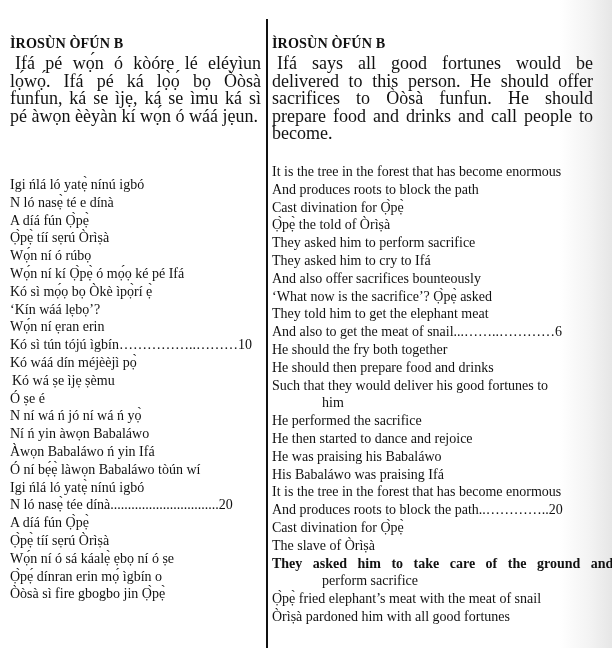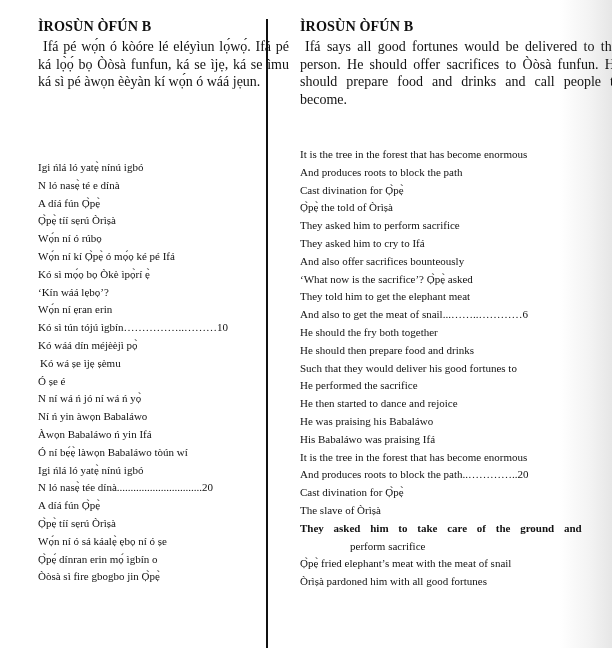--- a/index.html
+++ b/index.html
@@ -23,49 +23,48 @@
     .divider {
       position: absolute;
       left: 266px;
       top: 19px;
       width: 1.5px;
       height: 629px;
       background: #111;
     }
     .col {
       position: absolute;
-      top: 17px;
-      margin-left: 28px;
+      top: 34px;
     }
     .col-left {
       left: 10px;
       width: 251px;
     }
     .col-right {
       left: 272px;
       width: 321px;
     }
     .heading {
       font-weight: bold;
       font-size: 14.2px;
       line-height: 18px;
       margin: 0 0 3px 0;
       letter-spacing: 0.1px;
     }
     .intro {
-      font-size: 14px;
+      font-size: 18px;
       line-height: 17.6px;
       text-align: justify;
       text-indent: 5px;
       margin: 0;
     }
     .verses {
       position: absolute;
       top: 142px;
-      font-size: 11px;
+      font-size: 14px;
       line-height: 17.8px;
     }
     .col-left .verses { left: 0; width: 251px; }
     .col-right .verses { left: 0; width: 321px; }
     .verse {
       white-space: nowrap;
       display: block;
     }
     .verse.indent1 { padding-left: 2px; }
     .cont {
@@ -123,20 +122,21 @@
       <span class="verse">Ọ̀pẹ̀ the told of Òrìṣà</span>
       <span class="verse">They asked him to perform sacrifice</span>
       <span class="verse">They asked him to cry to Ifá</span>
       <span class="verse">And also offer sacrifices bounteously</span>
       <span class="verse">‘What now is the sacrifice’? Ọ̀pẹ̀ asked</span>
       <span class="verse">They told him to get the elephant meat</span>
       <span class="verse">And also to get the meat of snail...……..…………6</span>
       <span class="verse">He should the fry both together</span>
       <span class="verse">He should then prepare food and drinks</span>
       <span class="verse">Such that they would deliver his good fortunes to</span>
+      <span class="verse cont">him</span>
       <span class="verse">He performed the sacrifice</span>
       <span class="verse">He then started to dance and rejoice</span>
       <span class="verse">He was praising his Babaláwo</span>
       <span class="verse">His Babaláwo was praising Ifá</span>
       <span class="verse">It is the tree in the forest that has become enormous</span>
       <span class="verse">And produces roots to block the path..…………..20</span>
       <span class="verse">Cast divination for Ọ̀pẹ̀</span>
       <span class="verse">The slave of Òrìṣà</span>
       <span class="verse" style="word-spacing:7px;font-weight:bold;">They asked him to take care of the ground and</span>
       <span class="verse cont">perform sacrifice</span>

